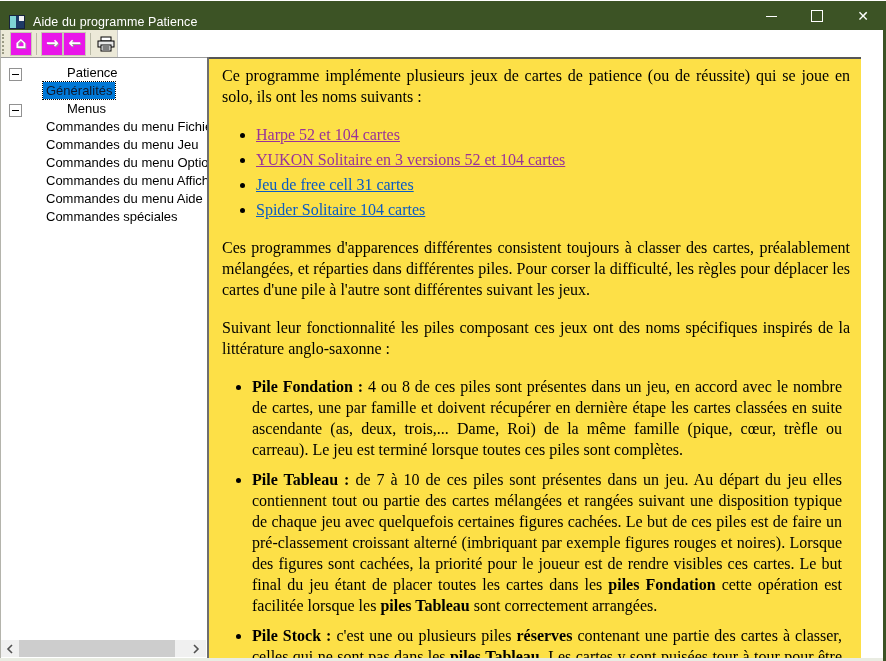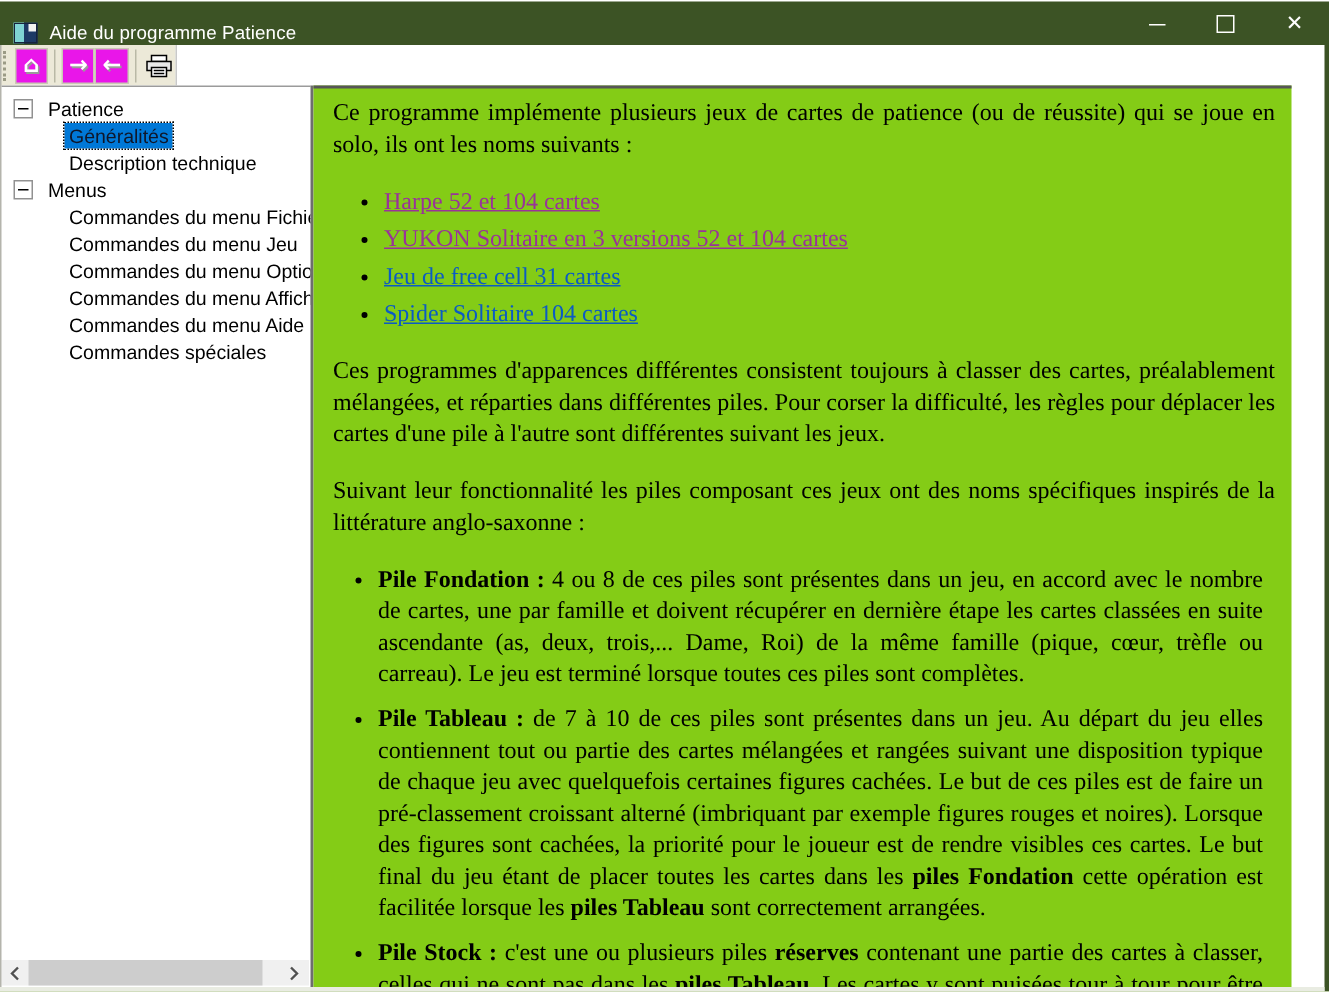--- a/index.html
+++ b/index.html
@@ -33,37 +33,37 @@
   .tb-sep{width:1px;height:22px;background:#b9b9a6;margin:0 4px;}
   .toolbar-end-sep{position:absolute;left:117px;top:0;width:1px;height:27px;background:#c9c9c9;}
   
   .frame-right{position:absolute;left:883px;top:30px;width:3px;height:631px;background:var(--c-titlebar,#3c5325);}
   .frame-bottom{position:absolute;left:0;top:658px;width:883px;height:3px;background:#e9ece2;}
   .frame-left{position:absolute;left:0;top:30px;width:1px;height:628px;background:#b4b4ac;}
   
   .sidebar{position:absolute;left:1px;top:57px;width:206px;height:601px;background:#fff;
     border-top:1px solid #9b9b9b;box-sizing:border-box;overflow:hidden;}
   .tree{padding-top:5px;font-size:13px;color:#000;}
-  .tree-row{height:18px;display:flex;align-items:center;white-space:nowrap;}
+  .tree-row{height:18px;display:flex;align-items:flex-end;white-space:nowrap;gap:35px;}
   .tree-row.lvl0{padding-left:8px;}
   .tree-row.lvl1{padding-left:42px;}
   .expander{width:11px;height:11px;border:1px solid #919191;background:#fff;
     display:inline-flex;align-items:center;justify-content:center;margin-right:7px;flex:none;}
   .expander .minus{width:7px;height:1px;background:#000;display:block;}
   .tree-label{padding:1px 3px;}
   .tree-label.sel{background:var(--c-sel,#0078d7);color:#0f172a;outline:1px dotted #000;}
   
   .hscroll{position:absolute;left:1px;top:640px;width:205px;height:17px;background:#f0f0f0;}
   .hs-arrow{position:absolute;top:0;width:17px;height:17px;display:flex;align-items:center;justify-content:center;}
   .hs-left{left:0;} .hs-right{right:2px;}
   .hs-thumb{position:absolute;left:18px;top:0;width:156px;height:17px;background:#cdcdcd;}
   
   .divider{position:absolute;left:207px;top:57px;width:2px;height:601px;background:#6e6e6e;}
   
-  .content{position:absolute;left:209px;top:57px;width:652px;height:601px;background:#84cc16;
+  .content{position:absolute;left:209px;top:57px;width:652px;height:601px;background:#fde047;
     border-top:2px solid #565656;box-sizing:border-box;overflow:hidden;}
   .doc{
     position:absolute;left:13px;top:4px;width:628px;
     font-family:"Liberation Serif","DejaVu Serif",serif;font-size:16px;line-height:21px;color:#000;
     text-align:justify;
   }
   .doc p{margin:17px 0 16px 0;}
   .doc p:first-child{margin-top:2px;}
   ul.games{list-style:disc;margin:17px 0;padding-left:30px;}
   ul.games li{margin:4px;}
@@ -130,23 +130,20 @@
   <div class="sidebar">
     <div class="tree" id="tree">
         <div class="tree-row lvl0">
           <span class="expander">
             <span class="minus"></span>
           </span>
           <span class="tree-label">Patience</span>
         </div>
         <div class="tree-row lvl1">
           <span class="tree-label sel">Généralités</span>
-        </div>
-        <div class="tree-row lvl1">
-          <span class="tree-label">Description technique</span>
         </div>
         <div class="tree-row lvl0">
           <span class="expander">
             <span class="minus"></span>
           </span>
           <span class="tree-label">Menus</span>
         </div>
         <div class="tree-row lvl1">
           <span class="tree-label">Commandes du menu Fichier</span>
         </div>

